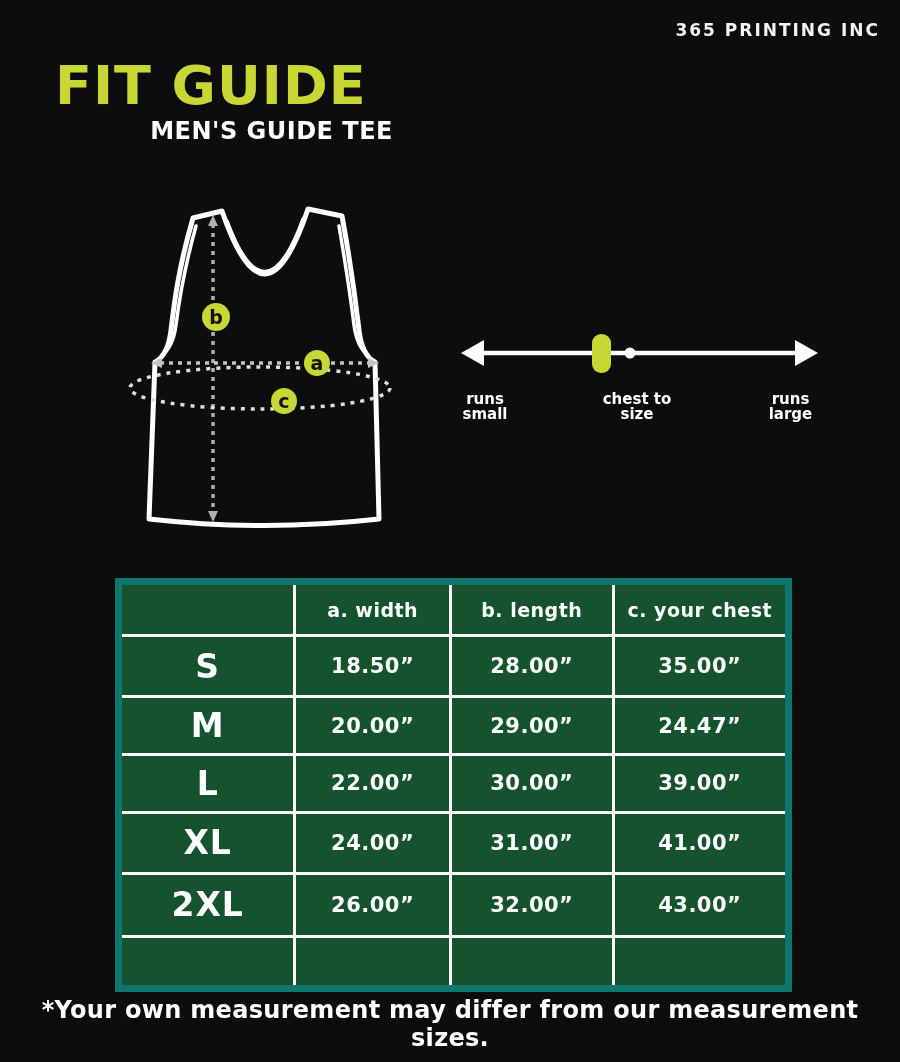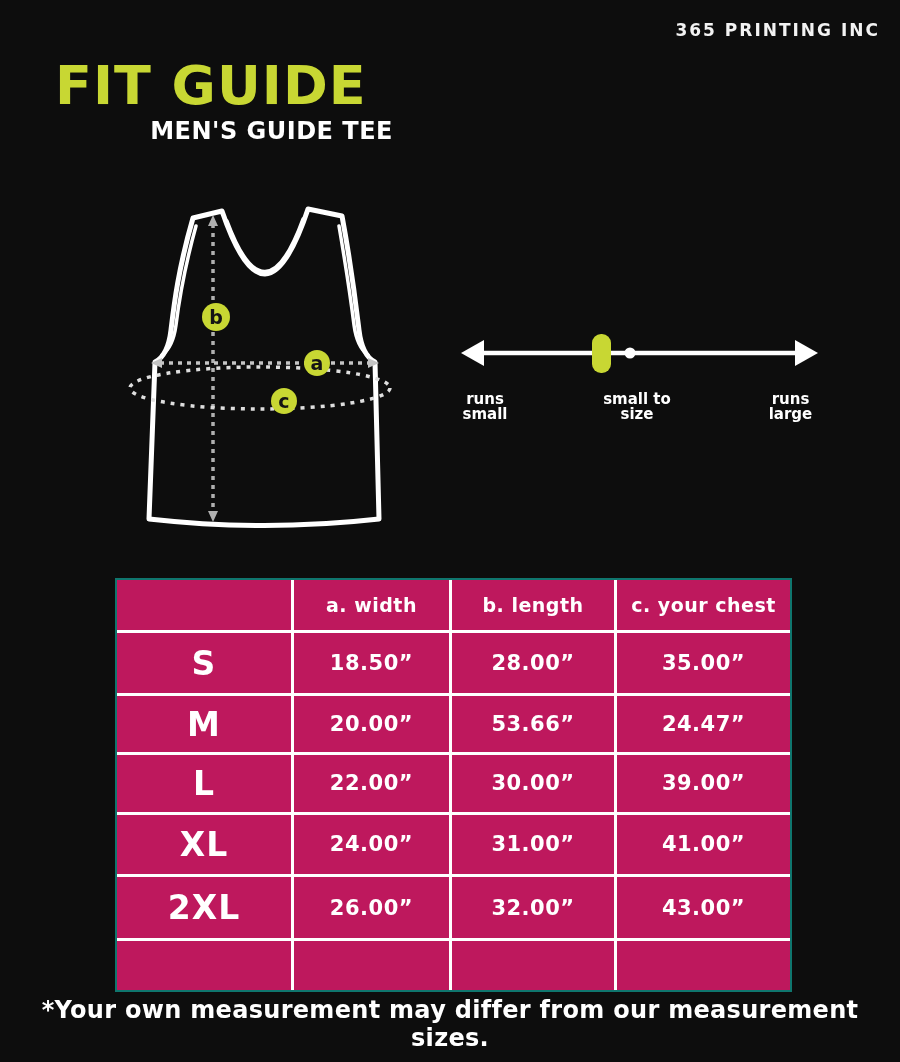--- a/index.html
+++ b/index.html
@@ -42,25 +42,25 @@
     text-align:center;color:#ffffff;
   }
   .scale-label.left{left:443px;width:84px;}
   .scale-label.center{left:592px;width:90px;}
   .scale-label.right{left:748px;width:85px;}
 
   
   .size-table{
     position:absolute;left:115px;top:578px;
     width:677px;height:414px;
-    border:2px solid #0f766e;
+    border:7px solid #0f766e;
     display:grid;
     grid-template-columns:178fr 159fr 166fr 174fr;
     grid-template-rows:54fr 63fr 60fr 60fr 63fr 65fr 49fr;
-    background:#be185d;
+    background:#14532d;
     box-sizing:border-box;
   }
   .cell{
     display:flex;align-items:center;justify-content:center;
     border-right:3px solid #ffffff;
     border-bottom:3px solid #ffffff;
     overflow:hidden;
   }
   .cell.no-r{border-right:none;}
   .cell.no-b{border-bottom:none;}
@@ -141,21 +141,21 @@
     </g>
     <rect x="142" y="19" width="19" height="39" rx="9" fill="#c8d733"></rect>
     <circle cx="180" cy="38" r="5.5" fill="#ffffff"></circle>
   </svg>
 
   <div class="scale-label left">
     <span>runs</span><br>
     <span>small</span>
   </div>
   <div class="scale-label center">
-    <span>small to</span><br>
+    <span>chest to</span><br>
     <span>size</span>
   </div>
   <div class="scale-label right">
     <span>runs</span><br>
     <span>large</span>
   </div>
 
   <div class="size-table">
 
     <div class="cell head"></div>
@@ -163,21 +163,21 @@
     <div class="cell head">b. length</div>
     <div class="cell head no-r">c. your chest</div>
 
     <div class="cell size">S</div>
     <div class="cell val">18.50”</div>
     <div class="cell val">28.00”</div>
     <div class="cell val no-r">35.00”</div>
 
     <div class="cell size">M</div>
     <div class="cell val">20.00”</div>
-    <div class="cell val">53.66”</div>
+    <div class="cell val">29.00”</div>
     <div class="cell val no-r">24.47”</div>
 
     <div class="cell size">L</div>
     <div class="cell val">22.00”</div>
     <div class="cell val">30.00”</div>
     <div class="cell val no-r">39.00”</div>
 
     <div class="cell size">XL</div>
     <div class="cell val">24.00”</div>
     <div class="cell val">31.00”</div>

